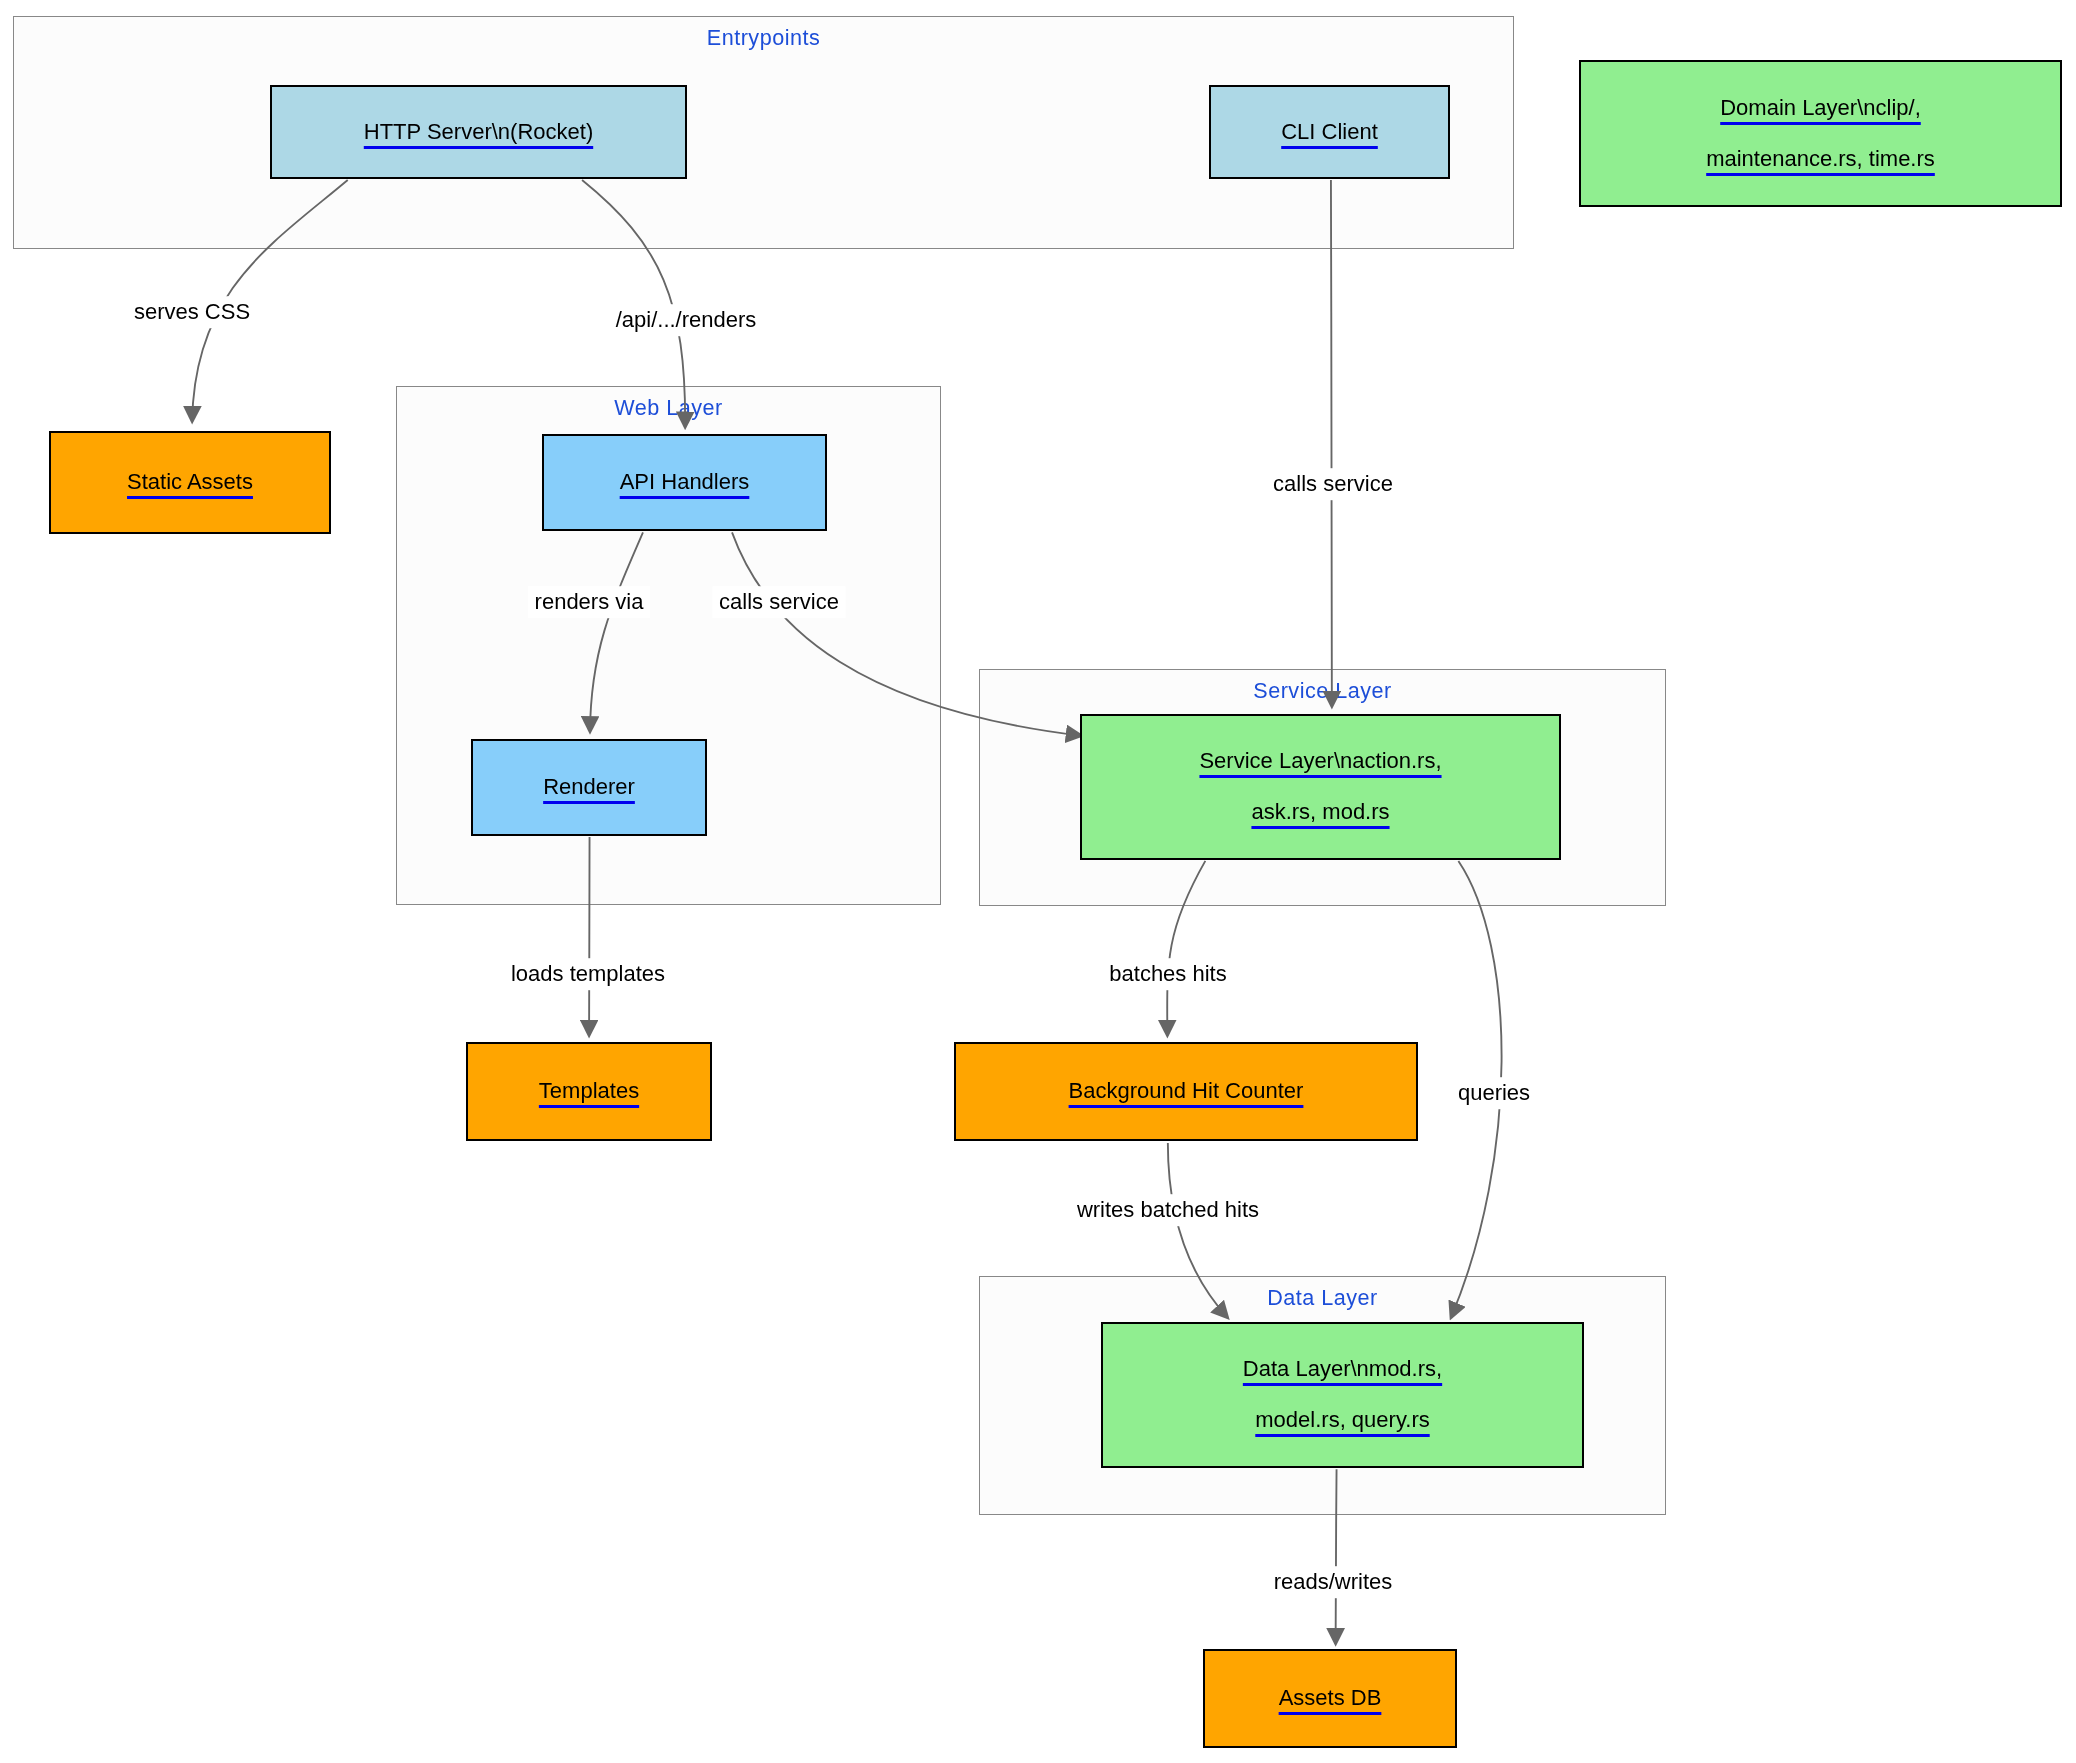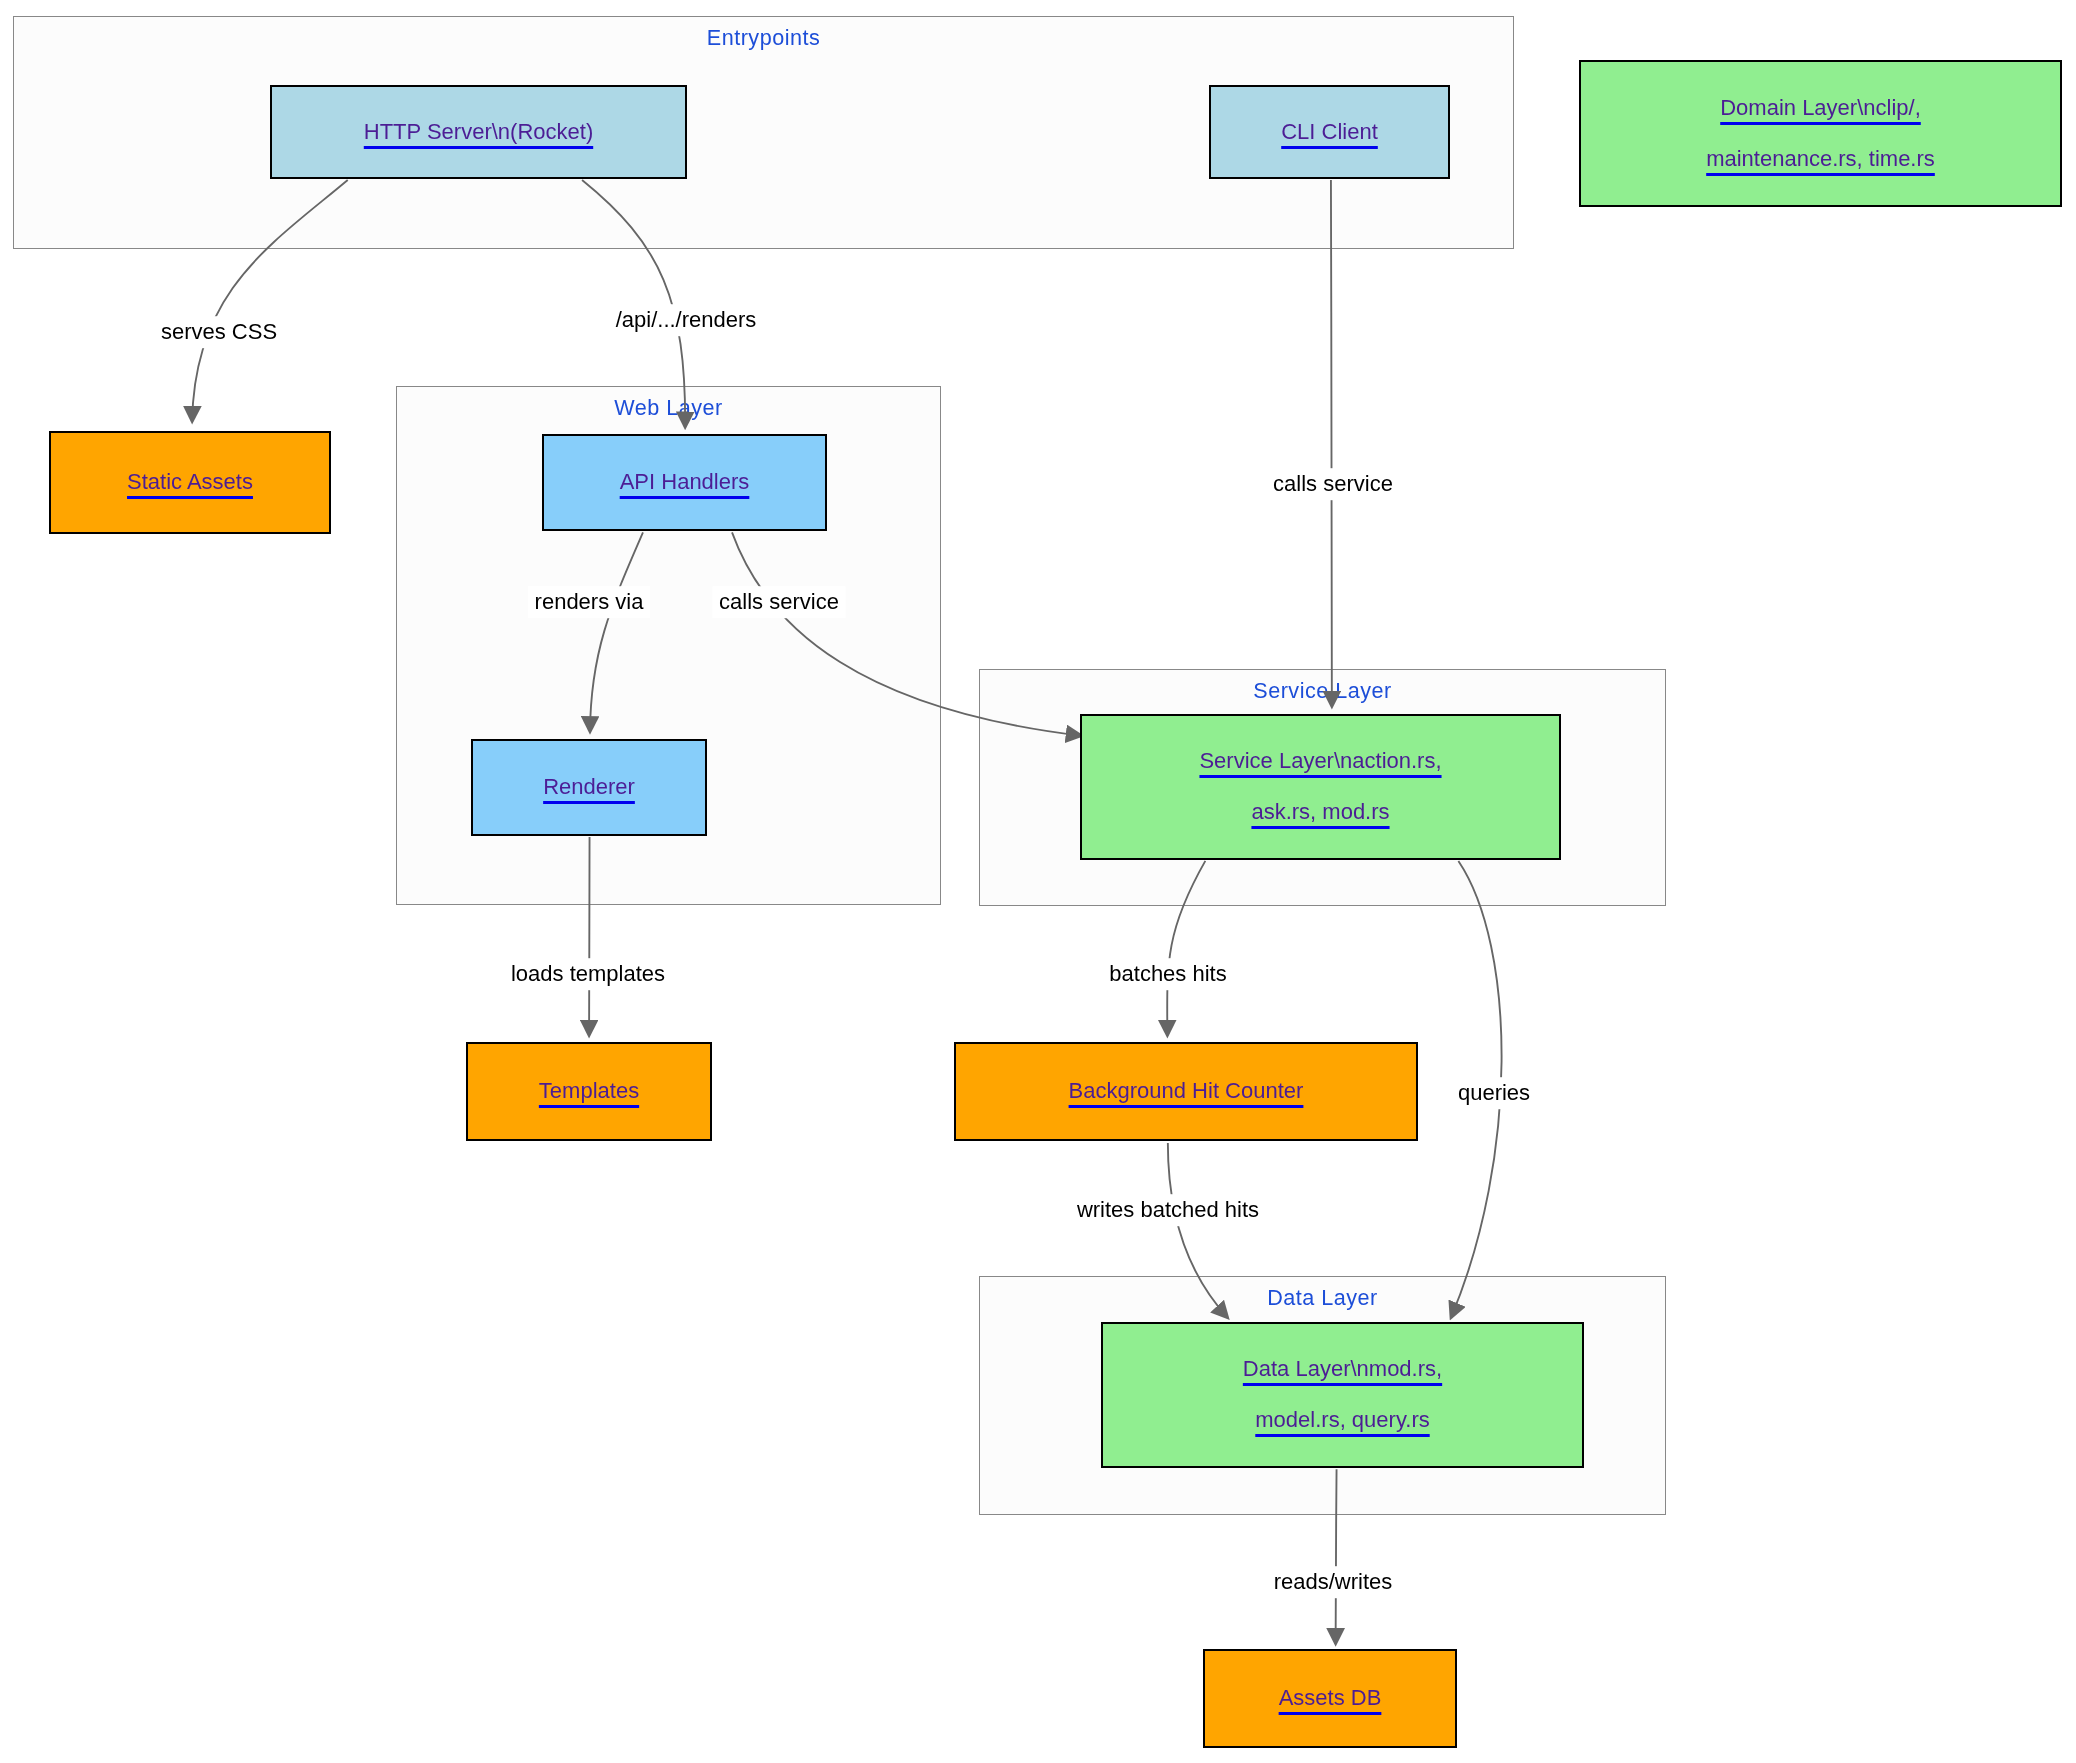--- a/index.html
+++ b/index.html
@@ -56,21 +56,21 @@
     justify-content: center;
     text-align: center;
     z-index: 3;
     cursor: pointer;
     text-decoration: none;
   }
   .node span {
     display: block;
     font-size: 22px;
     line-height: 2.3;
-    color: #4c1d95;
+    color: #000000;
     text-decoration: underline;
     text-decoration-color: var(--link_underline, #0000ee);
     text-decoration-thickness: 3.3px;
     text-underline-offset: 6.6px;
   }
   .fill-entry   { background: var(--entry_node,   #add8e6); }
   .fill-web     { background: var(--web_node,     #87cefa); }
   .fill-service { background: var(--service_node, #90ee90); }
   .fill-storage { background: var(--storage_node, #ffa500); }
   
@@ -164,21 +164,21 @@
 
   <a class="node fill-service" style="left:1101px; top:1322px; width:483px; height:146px;">
     <span>Data Layer\nmod.rs,</span>
     <span>model.rs, query.rs</span>
   </a>
 
   <a class="node fill-storage" style="left:1203px; top:1649px; width:254px; height:99px;">
     <span>Assets DB</span>
   </a>
 
-  <div class="edge-label" style="left:192px; top:332px;margin-left:27px;">serves CSS</div>
+  <div class="edge-label" style="left:192px; top:312px;">serves CSS</div>
   <div class="edge-label" style="left:686px; top:320px;">/api/.../renders</div>
   <div class="edge-label" style="left:1333px; top:484px;">calls service</div>
   <div class="edge-label" style="left:589px; top:602px;">renders via</div>
   <div class="edge-label" style="left:779px; top:602px;">calls service</div>
   <div class="edge-label" style="left:588px; top:974px;">loads templates</div>
   <div class="edge-label" style="left:1168px; top:974px;">batches hits</div>
   <div class="edge-label" style="left:1494px; top:1093px;">queries</div>
   <div class="edge-label" style="left:1168px; top:1210px;">writes batched hits</div>
   <div class="edge-label" style="left:1333px; top:1582px;">reads/writes</div>
 

